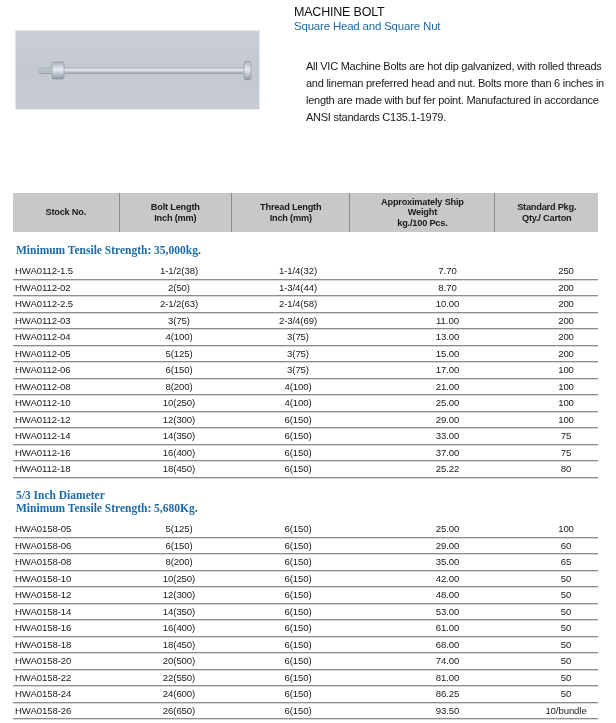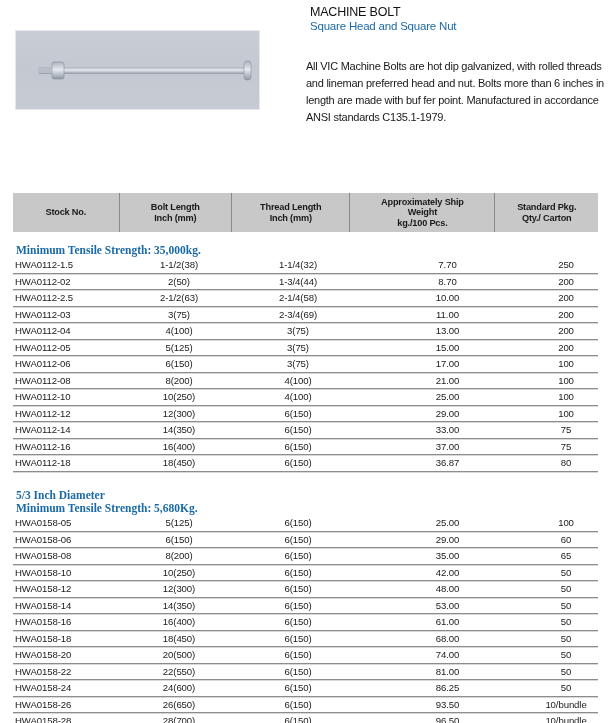--- a/index.html
+++ b/index.html
@@ -6,21 +6,21 @@
   body {
     width: 616px; height: 723px; position: relative; overflow: hidden;
     font-family: "Liberation Sans", "DejaVu Sans", sans-serif; color: #1a1a1a;
   }
   .photo {
     position: absolute; left: 15px; top: 30px; width: 243px; height: 78px;
     background: linear-gradient(180deg, #c9ced6 0%, #c3c8d1 50%, #c7ccd4 100%);
     border: 1px solid #e6e8ec;
   }
   .photo svg { position: absolute; left: 0; top: 0; }
-  .title-block { position: absolute; left: 310px; top: 5px; width: 300px; }
+  .title-block { position: absolute; left: 294px; top: 5px; width: 300px; }
   .title { font-size: 12.5px; color: #111; line-height: 14px; letter-spacing: -0.2px; }
   .subtitle { font-size: 11.5px; color: #1b6aa8; line-height: 14px; letter-spacing: -0.2px; }
   .desc {
     position: absolute; left: 306px; top: 58px; width: 306px;
     font-size: 11px; line-height: 17px; color: #1a1a1a; letter-spacing: -0.25px;
   }
   .thead {
     position: absolute; left: 13px; top: 193px; width: 585px; height: 39px;
     background: #c8c8c8; display: flex;
   }
@@ -31,21 +31,21 @@
   }
   .th:last-child { border-right: none; }
   .c0 { width: 108px; } .c1 { width: 114px; } .c2 { width: 120px; } .c3 { width: 147px; } .c4 { width: 104px; }
   .section {
     position: absolute; left: 13px; width: 585px;
   }
   .sec-head {
     font-family: "Liberation Serif", "DejaVu Serif", serif; font-weight: bold;
     color: #1b6aa8; font-size: 11.5px; line-height: 13px; padding-left: 3px;
   }
-  .rows { }
+  .rows { margin-top: 6px; }
   .row {
     display: flex; height: 15.5px; align-items: center;
     border-bottom: 1px solid #8c8c8c; box-shadow: 0 1px 0 #d8d8d8;
     font-size: 9.6px; color: #1a1a1a; letter-spacing: -0.1px;
   }
   .cell { box-sizing: border-box; white-space: nowrap; }
   .r0 { width: 100px; padding-left: 2px; }
   .r1 { width: 114px; text-align: center; padding-left: 18px; }
   .r2 { width: 120px; text-align: center; padding-left: 22px; }
   .r3 { width: 147px; text-align: center; padding-left: 54px; }
@@ -184,21 +184,21 @@
         <div class="cell r0">HWA0112-16</div>
         <div class="cell r1">16(400)</div>
         <div class="cell r2">6(150)</div>
         <div class="cell r3">37.00</div>
         <div class="cell r4">75</div>
       </div>
       <div class="row">
         <div class="cell r0">HWA0112-18</div>
         <div class="cell r1">18(450)</div>
         <div class="cell r2">6(150)</div>
-        <div class="cell r3">36.87</div>
+        <div class="cell r3">25.22</div>
         <div class="cell r4">80</div>
       </div>
     </div>
 </div>
 
 <div class="section" style="top:489px;">
   <div class="sec-head">5/3 Inch Diameter</div>
   <div class="sec-head">Minimum Tensile Strength: 5,680Kg.</div>
   <div class="rows" id="rows-1">
       <div class="row">

